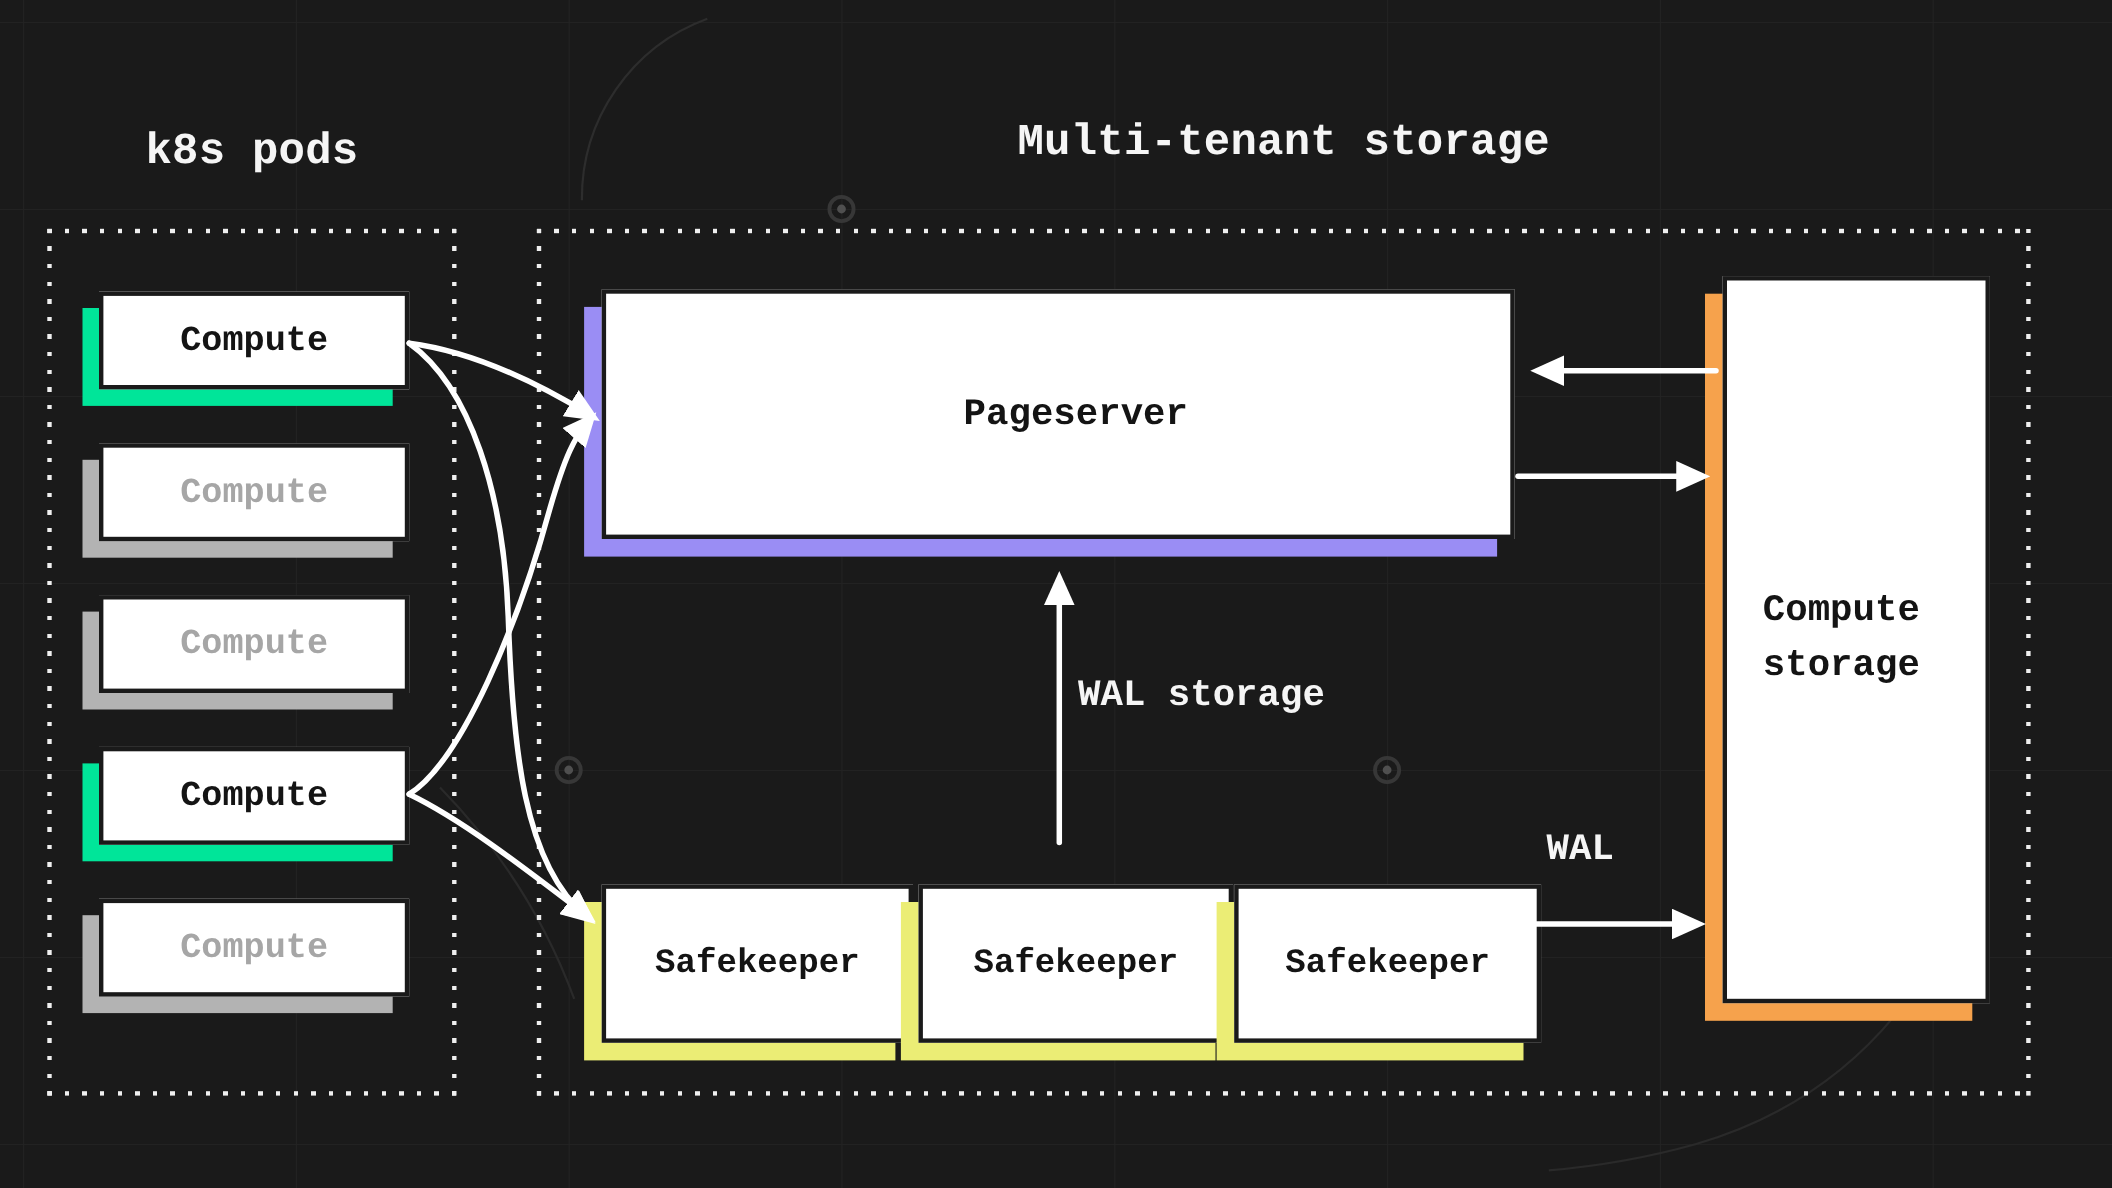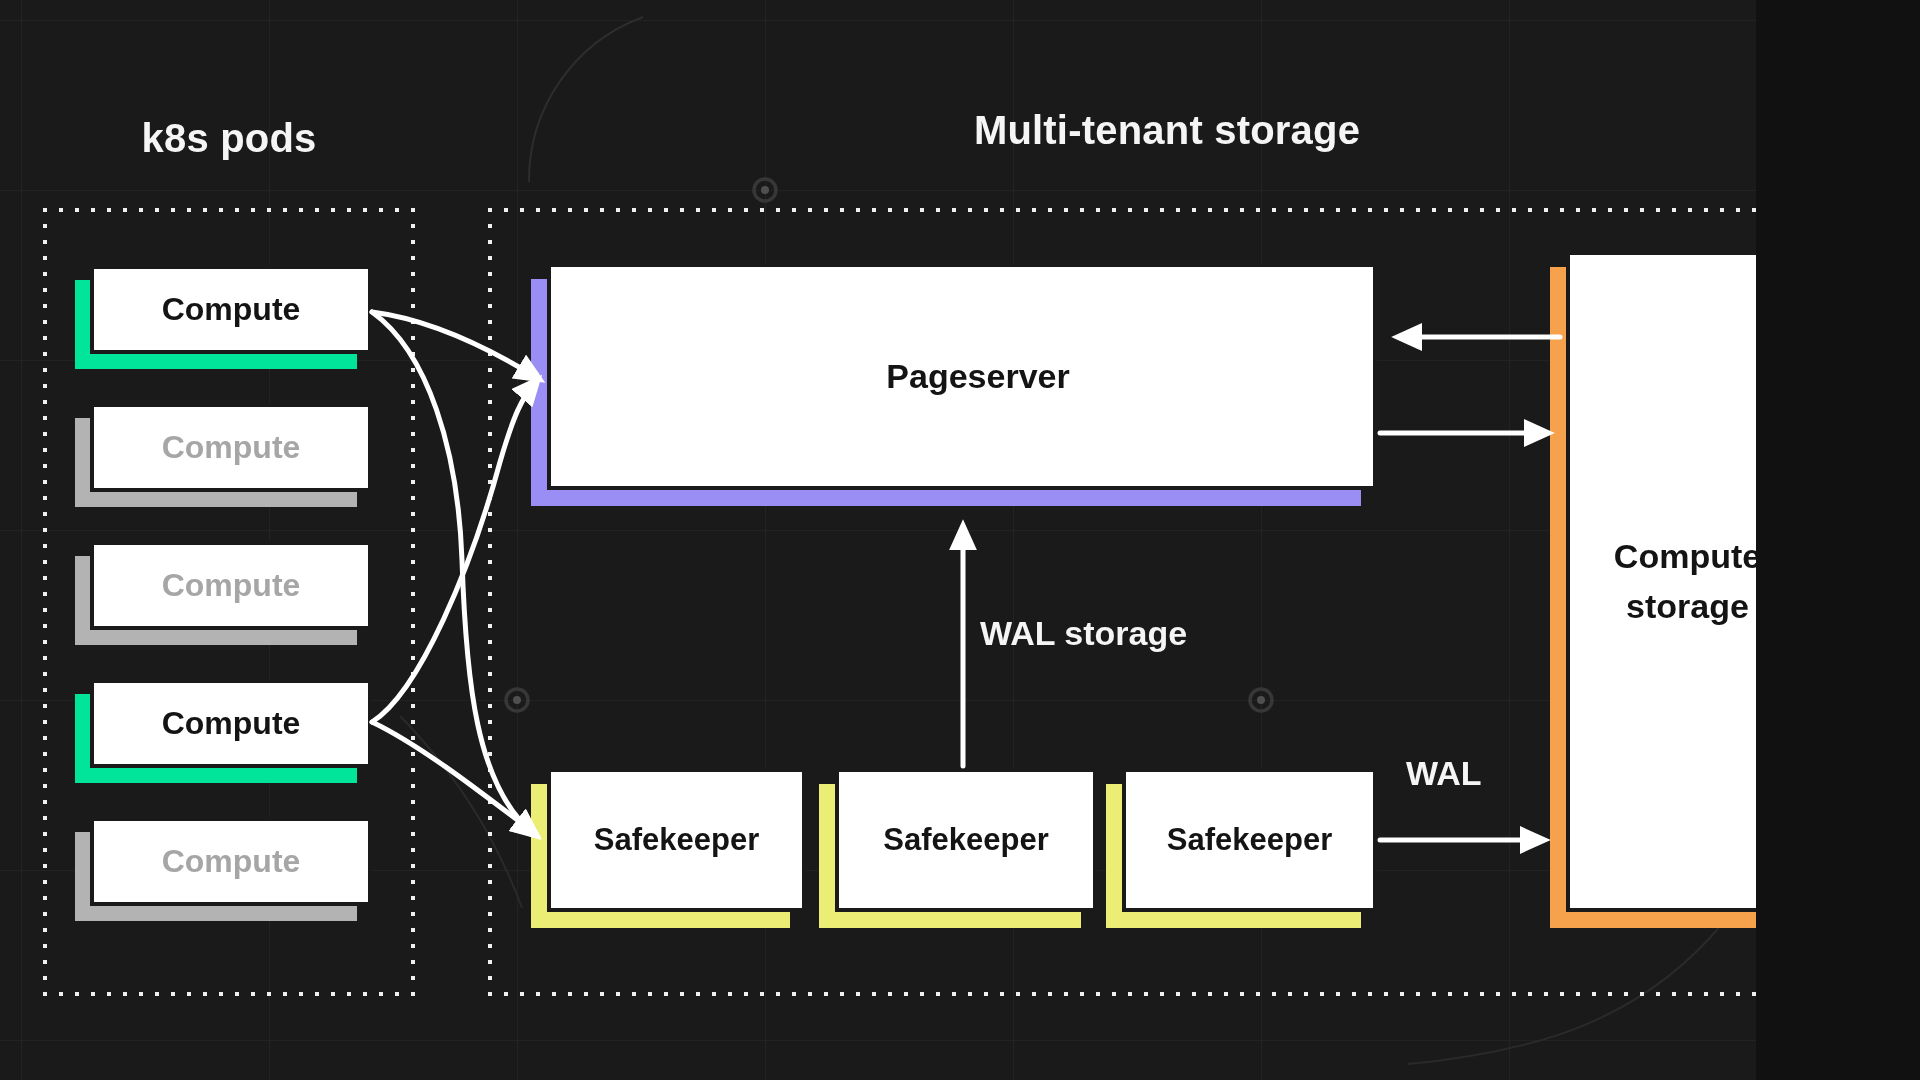--- a/index.html
+++ b/index.html
@@ -1,18 +1,18 @@
 <!DOCTYPE html>
 <html style="--bg: #1a1a1a; --accent-green: #00e599; --accent-gray: #b3b3b3; --accent-purple: #9a8df4; --accent-yellow: #ebed75; --accent-orange: #f6a24c; --muted-text: #a6a6a6; --arrow: #ffffff;"><head>
 <meta charset="utf-8">
 <style>
   html,body{margin:0;padding:0;background:#111;}
   .canvas{
-    position:relative;width:1756px;height:1080px;overflow:hidden;
-    font-family:Liberation Sans, sans-serif;
+    position:relative;width:1920px;height:1080px;overflow:hidden;
+    font-family:Liberation Mono, monospace;
     background-color:var(--bg,#1a1a1a);
     background-image:
       linear-gradient(to right, #232323 1px, transparent 1px),
       linear-gradient(to bottom, #222222 1px, transparent 1px);
     background-size:248px 170px;
     background-position:21px 20px;
   }
   .decor-svg,.arrow-svg{position:absolute;left:0;top:0;width:1920px;height:1080px;pointer-events:none;}
   .decor-svg{z-index:1;}
   .arrow-svg{z-index:6;}
@@ -33,38 +33,38 @@
     position:absolute;z-index:5;
     color:#f5f5f5;font-size:40px;font-weight:700;text-align:center;
     letter-spacing:0.2px;
   }
 
   .node{position:absolute;z-index:4;}
   .node .accent{position:absolute;left:0;top:0;right:0;bottom:0;transform:translate(-16px,16px);}
   .node .face{
     position:absolute;left:0;top:0;right:0;bottom:0;
     background:#fff;border:4px solid var(--bg,#1a1a1a);box-sizing:border-box;
-    display:flex;align-items:center;justify-content:center;text-align:center;
+    display:flex;align-items:center;justify-content:center;
     font-weight:700;color:#141414;
   }
   .node.green  .accent{background:var(--accent-green,#00e599);}
   .node.gray   .accent{background:var(--accent-gray,#b3b3b3);}
   .node.purple .accent{background:var(--accent-purple,#9a8df4);}
   .node.yellow .accent{background:var(--accent-yellow,#ebed75);}
   .node.orange .accent{background:var(--accent-orange,#f6a24c);}
   .node.muted .face{color:var(--muted-text,#a6a6a6);}
 
   .compute{left:90px;width:282px;height:89px;}
   .compute .face{font-size:32px;}
   .compute .accent{transform:translate(-15px,15px);}
 
   .pageserver{left:547px;top:263px;width:830px;height:227px;}
   .pageserver .face{font-size:34px;padding-left:32px;}
 
-  .safekeeper{top:768px;height:144px;}
+  .safekeeper{top:804px;height:144px;padding-left:24px;}
   .safekeeper .face{font-size:31px;}
 
   .objectstorage{left:1566px;top:251px;width:243px;height:661px;}
   .objectstorage .face{font-size:34px;line-height:1.45;}
   .objectstorage .face span{display:block;width:170px;}
 
   .flow-label{
     position:absolute;z-index:7;color:#f5f5f5;font-weight:700;font-size:34px;
     white-space:nowrap;
   }

